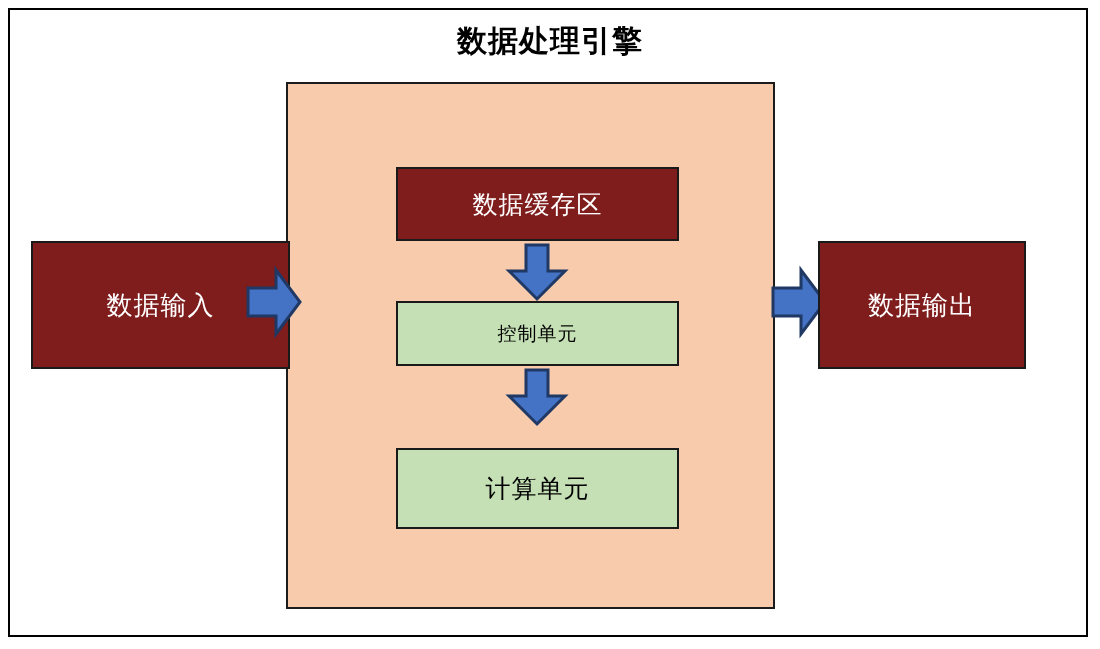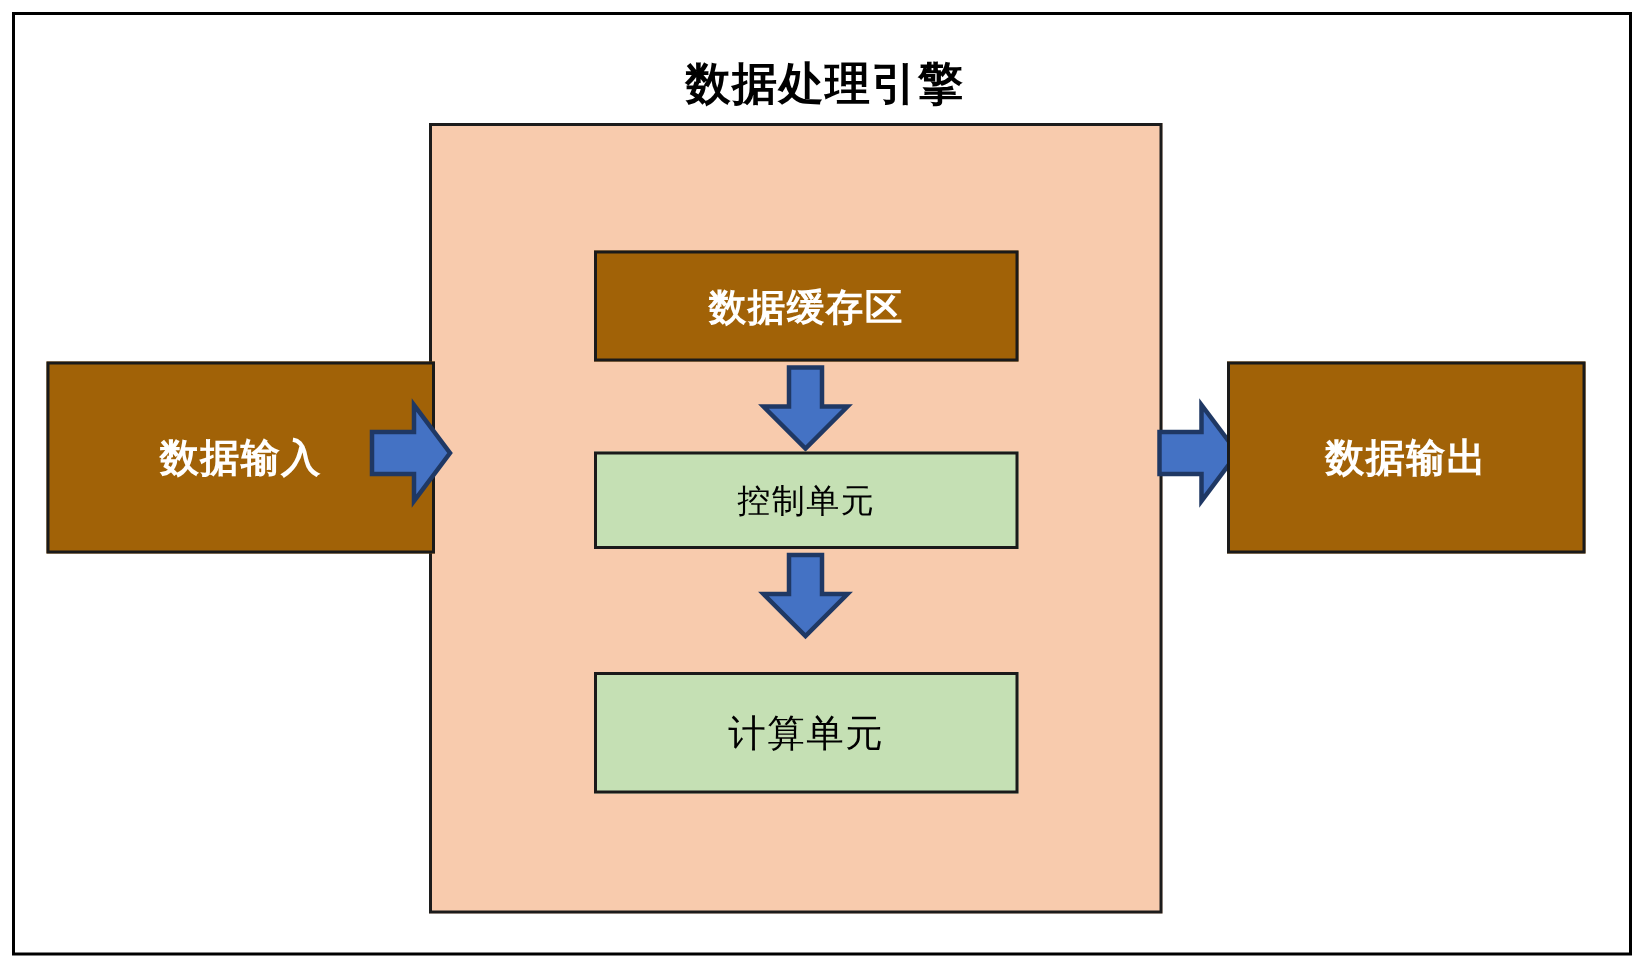--- a/index.html
+++ b/index.html
@@ -33,21 +33,20 @@
     position: absolute;
     left: 0;
     top: 22px;
     width: 1100px;
     text-align: center;
     font-size: 30px;
     font-weight: bold;
     color: #000000;
     letter-spacing: 1px;
     line-height: 38px;
-    margin-top: 16px;
   }
   
   #engine-panel {
     position: absolute;
     left: 286px;
     top: 82px;
     width: 489px;
     height: 527px;
     background: #f8cbad;
     border: 2px solid #1c1c1c;
@@ -57,59 +56,59 @@
   .node {
     position: absolute;
     box-sizing: border-box;
     border: 2px solid #1a1a1a;
     display: flex;
     align-items: center;
     justify-content: center;
     text-align: center;
   }
   .node-blue {
-    background: #a16207;
+    background: #7f1d1d;
     color: #ffffff;
-    font-weight: bold;
+    font-weight: normal;
   }
   .node-green {
     background: #c5e0b4;
     color: #000000;
     font-weight: normal;
   }
   #node-input {
     left: 31px;
     top: 241px;
     width: 259px;
     height: 128px;
     font-size: 26px;
     letter-spacing: 1px;
   }
   #node-output {
     left: 818px;
     top: 241px;
-    width: 239px;
+    width: 208px;
     height: 128px;
     font-size: 26px;
     letter-spacing: 1px;
   }
   #node-cache {
     left: 396px;
     top: 167px;
     width: 283px;
     height: 74px;
     font-size: 25px;
     letter-spacing: 1px;
   }
   #node-control {
     left: 396px;
     top: 301px;
     width: 283px;
     height: 65px;
-    font-size: 22px;
+    font-size: 19px;
     letter-spacing: 1px;
   }
   #node-compute {
     left: 396px;
     top: 424px;
     width: 283px;
     height: 81px;
     font-size: 25px;
     letter-spacing: 1px;
     margin-top: 24px;

